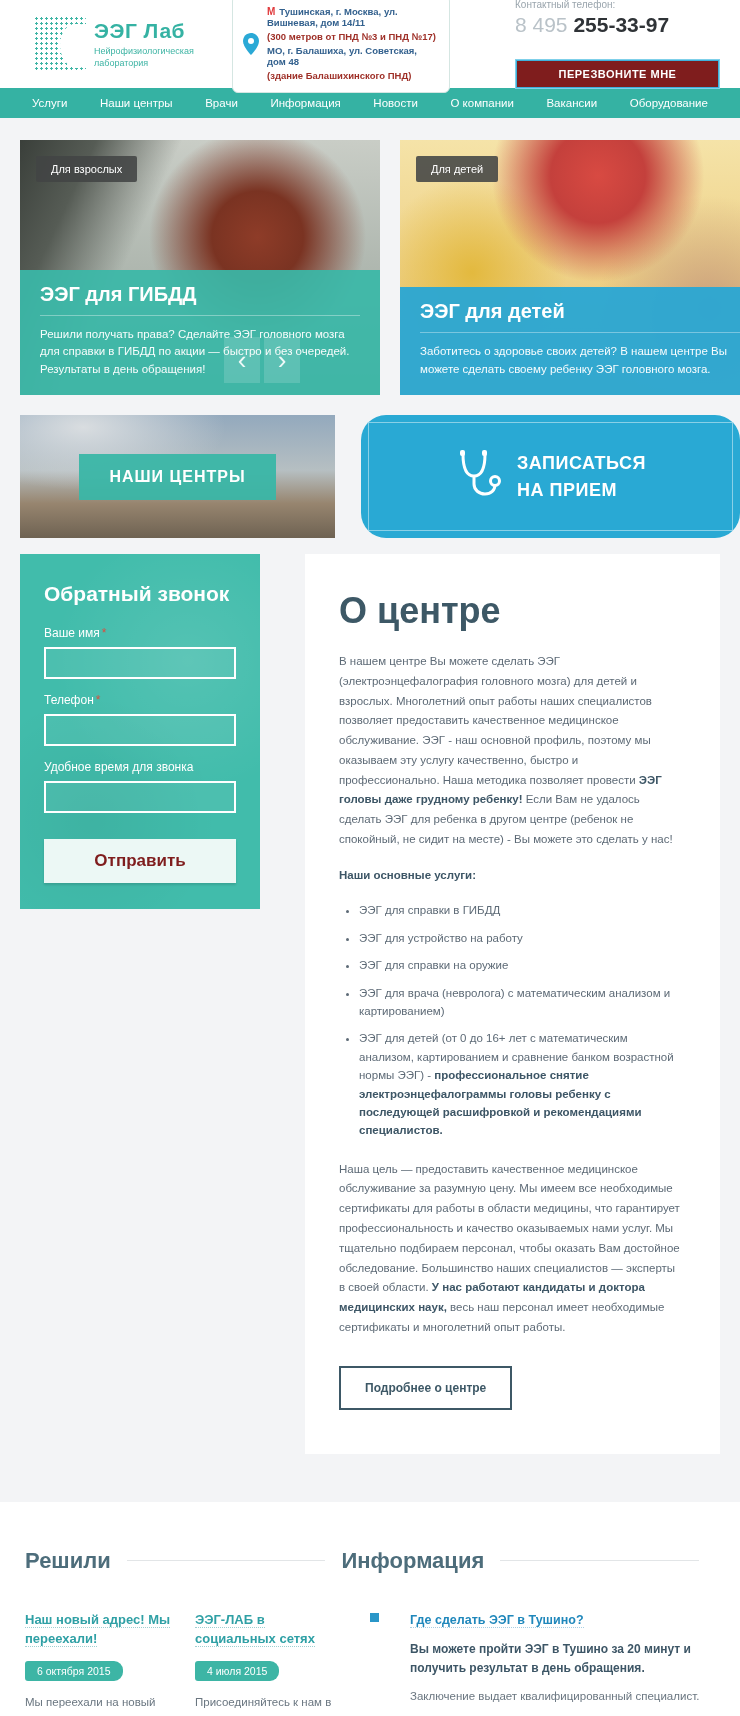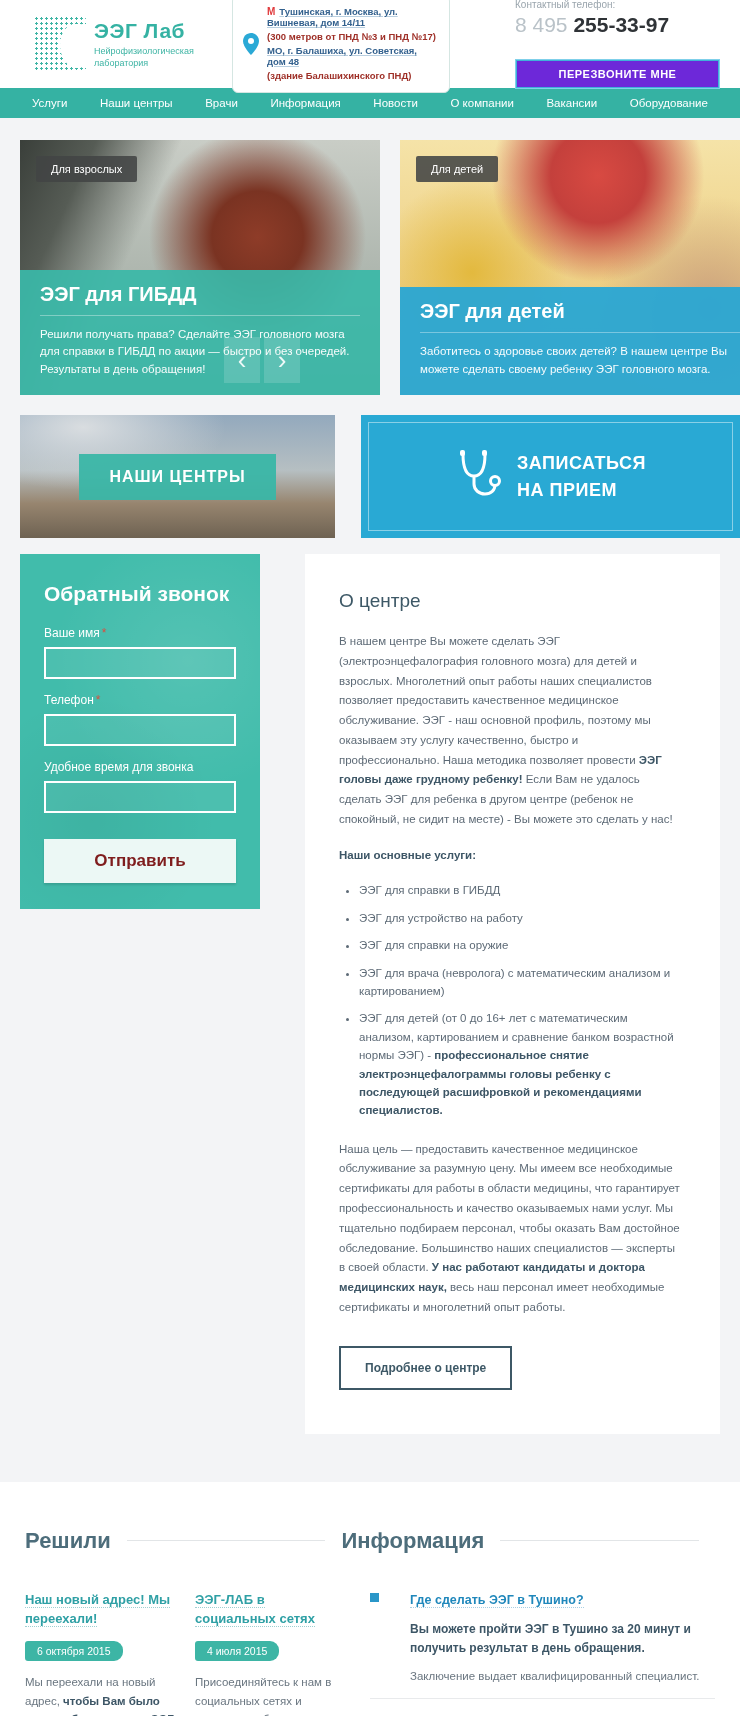--- a/index.html
+++ b/index.html
@@ -10,29 +10,29 @@
   header { background:#fff; display:flex; align-items:center; padding:14px 20px 14px 34px; height:88px; }
   .logo { display:flex; align-items:center; cursor:pointer; }
   .logo-icon { position:relative; width:52px; height:56px; background:radial-gradient(#3eb4a4 1.1px, transparent 1.3px); background-size:5px 5px; border-radius:4px; overflow:hidden; flex:0 0 auto; }
   .logo-icon:after { content:""; position:absolute; right:-6px; top:8px; width:32px; height:44px; background:#fff; border-radius:52% 40% 46% 58%; }
   .logo-text { margin-left:8px; }
   .logo-title { color:#35b2a3; font-size:21px; font-weight:bold; letter-spacing:0.5px; }
   .logo-sub { color:#3eb4a4; font-size:9px; margin-top:3px; line-height:1.3; width:110px; }
   .addr-box { position:relative; margin-left:28px; border:1px solid #d5e6e2; border-radius:6px; background:#fff; padding:8px 12px 8px 34px; width:218px; flex:0 0 auto; }
   .pin-icon { position:absolute; left:10px; top:50%; margin-top:-11px; }
   .addr-line { font-size:9.5px; color:#33618e; font-weight:bold; margin:2px 0; }
-  .addr-line a { color:#33618e; text-decoration:underline; text-decoration-color:#b9cfe0;margin-top:47px; }
+  .addr-line a { color:#33618e; text-decoration-color:#b9cfe0;margin-top:47px; }
   .addr-red { font-size:9.5px; color:#9e2f27; font-weight:bold; margin:3px 0; }
   .metro { color:#e03a3c; font-weight:bold; font-size:10px; margin-right:4px; }
   .contact { margin-left:auto; width:205px; }
   .contact-label { color:#9aa5ad; font-size:10px; }
   .phone { margin-top:3px; font-size:21px; white-space:nowrap; }
   .phone .pfx { color:#b9c2c8; }
   .phone .num { color:#2f3337; font-weight:bold; }
-  .callback-btn { margin-top:22px; width:100%; height:30px; background:#6d28d9; border:1px solid #7fd0ea; box-shadow:0 0 0 1px #3fb1da inset; color:#fff; font-size:11px; font-weight:bold; letter-spacing:0.5px; cursor:pointer; font-family:"Liberation Sans",sans-serif; }
+  .callback-btn { margin-top:22px; width:100%; height:30px; background:#7f1d1d; border:1px solid #7fd0ea; box-shadow:0 0 0 1px #3fb1da inset; color:#fff; font-size:11px; font-weight:bold; letter-spacing:0.5px; cursor:pointer; font-family:"Liberation Sans",sans-serif; }
 
   
   nav { background:#35b2a3; display:flex; justify-content:space-between; padding:0 28px; }
   nav a { color:#fff; font-size:11.5px; padding:9px 4px; text-decoration:none; cursor:pointer; }
 
   
   .hero { margin:22px 0 0 20px; width:720px; overflow:hidden; }
   .hero-track { display:flex; gap:20px; }
   .slide { position:relative; flex:0 0 360px; height:255px; overflow:hidden; }
   .slide-adult { background:
@@ -53,35 +53,35 @@
   .slide-text { margin-top:10px; color:rgba(255,255,255,0.96); font-size:11.5px; line-height:1.55; }
   .arrows { position:absolute; bottom:12px; right:80px; display:flex; gap:4px; }
   .arrow { width:36px; height:46px; background:rgba(255,255,255,0.15); color:rgba(255,255,255,0.9); font-size:26px; display:flex; align-items:center; justify-content:center; cursor:pointer; }
 
   
   .promo { margin:20px 0 0 20px; width:720px; display:flex; gap:26px; }
   .promo-centers { position:relative; width:315px; height:123px; background:
       radial-gradient(ellipse at 20% 10%, #d9dde0 0%, rgba(217,221,224,0) 40%),
       linear-gradient(180deg, #93a9bd 0%, #b6bfc2 45%, #97856f 72%, #6e6252 100%); display:flex; align-items:center; justify-content:center; cursor:pointer; }
   .centers-label { background:rgba(58,182,166,0.95); color:#fff; font-size:16px; font-weight:bold; letter-spacing:1px; padding:14px 30px; }
-  .promo-appt { position:relative; flex:1; height:123px; background:#29a9d4; display:flex; align-items:center; justify-content:center; gap:16px; cursor:pointer; }
+  .promo-appt { position:relative; flex:1; height:123px; background:#29a9d4; display:flex; align-items:center; justify-content:center; gap:16px; cursor:pointer;border-radius:25px; }
   .promo-appt:after { content:""; position:absolute; inset:7px; border:1px solid rgba(255,255,255,0.45); pointer-events:none; }
   .appt-text { color:#fff; font-size:18px; font-weight:bold; letter-spacing:0.5px; line-height:1.45; }
 
   
   .content-row { display:flex; align-items:flex-start; margin:16px 20px 0 20px; gap:45px; }
   .cb-form { width:240px; background:#41bcab; background-image:radial-gradient(circle at 70% 30%, rgba(255,255,255,0.10) 0%, rgba(255,255,255,0) 45%), radial-gradient(circle at 30% 75%, rgba(0,0,0,0.05) 0%, rgba(0,0,0,0) 40%); padding:28px 24px 26px; }
   .cb-title { color:#fff; font-size:21px; font-weight:bold; margin-bottom:20px; }
   .cb-label { color:#fff; font-size:12px; margin-bottom:7px; }
   .cb-req { color:#d94f3f; margin-left:2px; }
   .cb-input { width:100%; height:32px; border:2px solid #fff; background:rgba(255,255,255,0.06); margin-bottom:14px; padding:0 8px; color:#fff; font-size:13px; font-family:"Liberation Sans",sans-serif; }
   .cb-submit { margin-top:12px; width:100%; height:44px; background:#ecf8f5; border:none; color:#7f1d1d; font-size:17px; font-weight:bold; cursor:pointer; box-shadow:0 2px 2px rgba(0,0,0,0.12); font-family:"Liberation Sans",sans-serif; }
 
   .about-card { flex:1; background:#fff; padding:36px 40px 44px 34px; }
-  .about-title { color:#3d5866; font-size:19px; font-weight:normal; margin-bottom:20px; }
+  .about-title { color:#3d5866; font-size:36px; font-weight:bold; margin-bottom:20px; }
   .about-card p { color:#5d6a76; font-size:11.5px; line-height:1.72; margin-bottom:16px; }
   .about-card b { color:#3d5666; }
   .svc-head { color:#3d5666; font-size:11.5px; margin-bottom:14px; }
   .about-card ul { padding-left:20px; margin-bottom:20px; }
   .about-card li { color:#5d6a76; font-size:11.5px; line-height:1.6; margin-bottom:9px; }
   .more-btn { display:inline-block; margin-top:12px; border:2px solid #3d5866; background:#fff; color:#3d5866; font-size:12px; font-weight:bold; padding:13px 24px; cursor:pointer; font-family:"Liberation Sans",sans-serif; }
 
   
   .bottom { background:#fff; margin-top:48px; padding:46px 25px 44px; }
   .bottom-heads { display:flex; align-items:center; }

